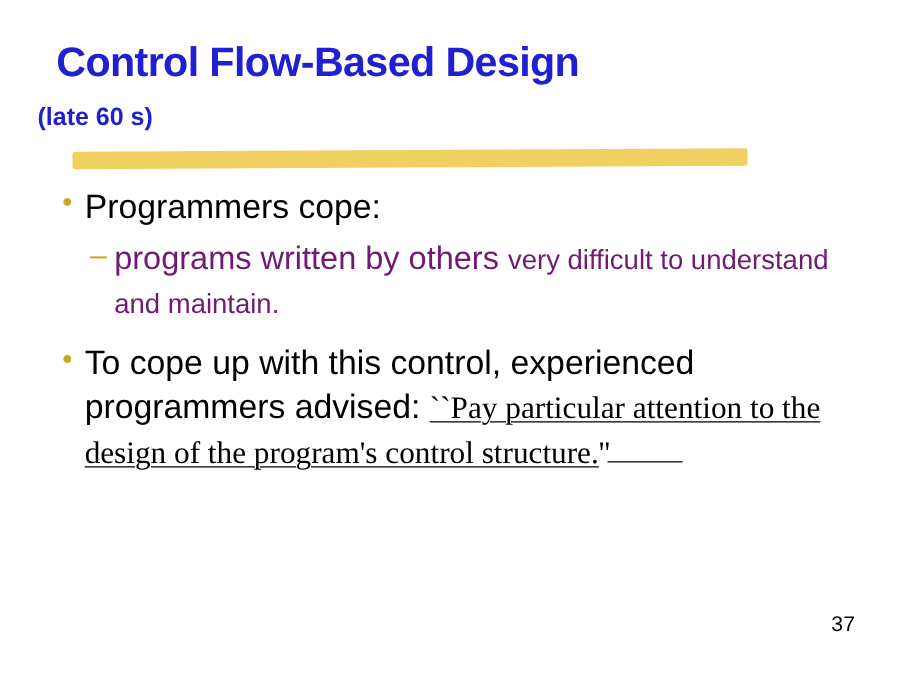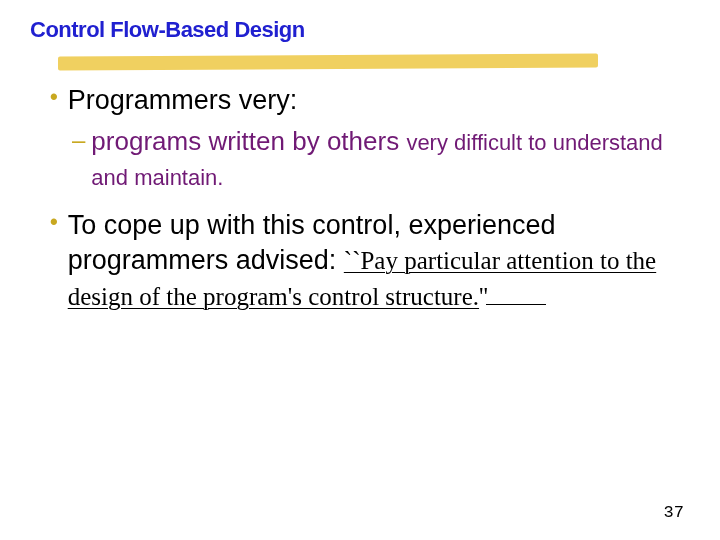--- a/index.html
+++ b/index.html
@@ -15,23 +15,23 @@
   .slide {
     padding: 18px 30px 20px 30px;
     box-sizing: border-box;
     width: 100%;
     height: 100%;
     position: relative;
   }
   .title {
     color: #2020d0;
     font-weight: 900;
-    font-size: 22px;
+    font-size: 33px;
     line-height: 1.05;
-    margin: 0;
+    margin: 15px;
     font-family: Arial Black, Arial, sans-serif;
     letter-spacing: -0.5px;
   }
   .subtitle {
     color: #2020d0;
     font-weight: 900;
     font-size: 20px;
     margin: 2px 0 0 0;
     font-family: Arial Black, Arial, sans-serif;
   }
@@ -101,50 +101,51 @@
     font-family: "Times New Roman", Times, serif;
     font-size: 25px;
   }
   .underline {
     text-decoration: underline;
     text-decoration-thickness: 1px;
     text-underline-offset: 3px;
   }
   .page-num {
     position: absolute;
-    bottom: 18px;
+    bottom: 30px;
     right: 36px;
     color: #000;
     font-size: 17px;
-    font-family: Liberation Mono, monospace;
+    font-family: Liberation Sans, sans-serif;
   }
   .quote-tail {
     display: inline-block;
     border-bottom: 1px solid #000;
     width: 60px;
     vertical-align: baseline;
     margin-left: -2px;
   }
 </style>
 </head>
 <body>
 
 <div class="slide">
 
   <h1 class="title">Control Flow-Based Design</h1>
+  <div class="subtitle">(late 60 s)</div>
 
   <div class="highlight-wrap">
     <div class="highlight-line"></div>
   </div>
 
   <div class="content">
 
     <div class="bullet-row">
       <span class="bullet-dot">•</span>
-      <span class="bullet-text">Programmers very:</span>
+      <span class="bullet-text">Programmers cope:</span>
     </div>
 
     <div class="sub-row">
       <span class="sub-dash">–</span>
       <span class="sub-text">
         <span>programs written by others </span><span class="smaller">very difficult to understand and maintain.</span>
       </span>
     </div>
 
     <div class="bullet-row bullet2">

